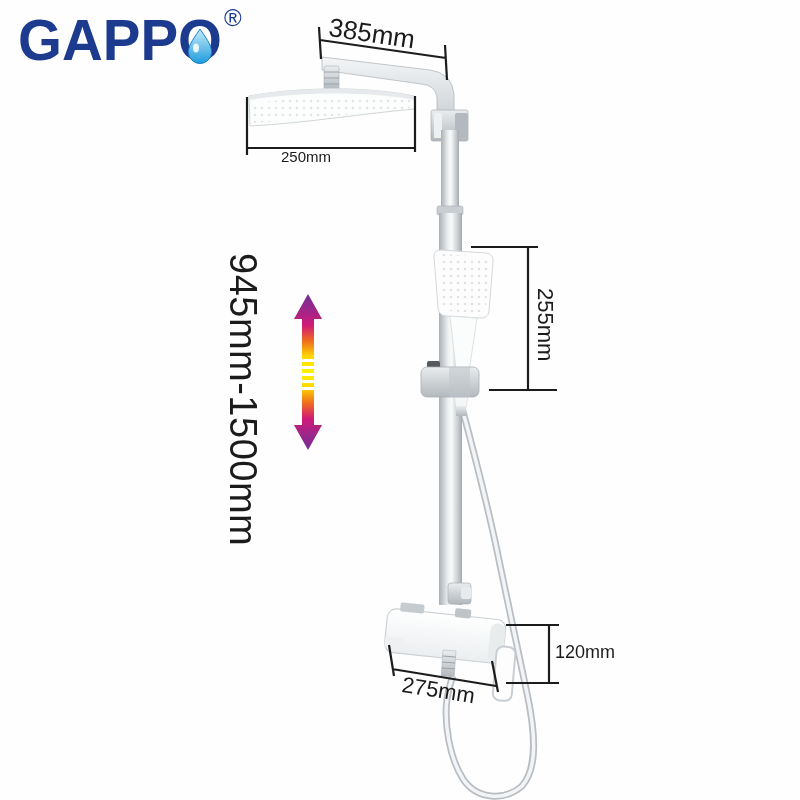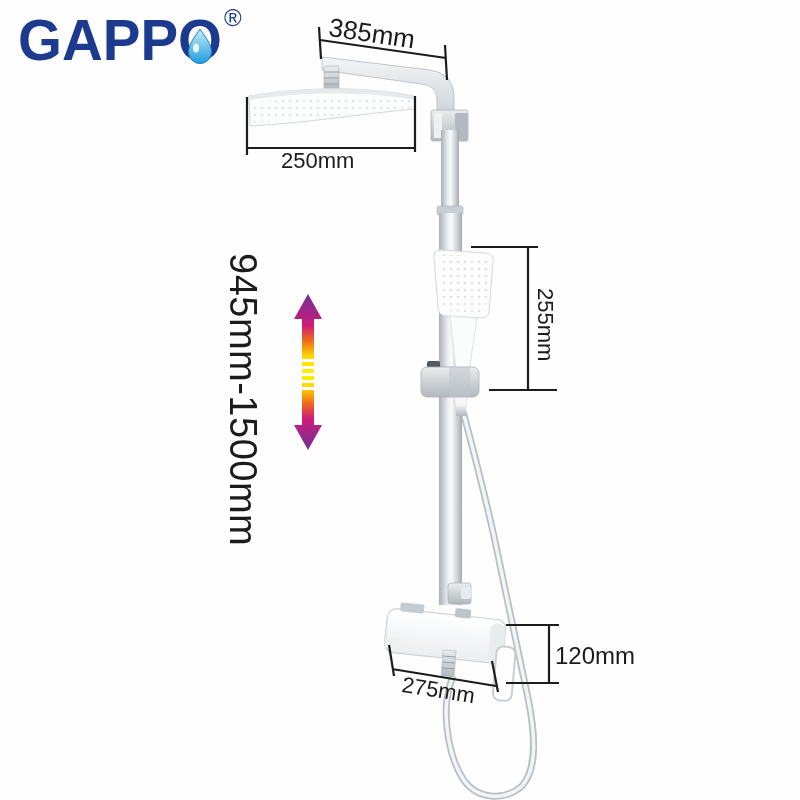--- a/index.html
+++ b/index.html
@@ -9,24 +9,24 @@
     -webkit-font-smoothing:antialiased;
   }
   .stage{position:relative;width:800px;height:800px;background:#fefefe;overflow:hidden;}
   .product-svg{position:absolute;left:0;top:0;}
   .logo{position:absolute;left:14px;top:2px;}
   .dim-label{
     position:absolute;color:#1b1b1b;white-space:nowrap;
     font-family:"Liberation Sans",sans-serif;line-height:1.05;
   }
   #dim-385{left:331px;top:14px;font-size:26px;transform:rotate(8.5deg);transform-origin:0 0;}
-  #dim-250{left:281px;top:149px;font-size:22px;}
+  #dim-250{left:281px;top:149px;font-size:15px;}
   #dim-255{left:557px;top:288px;font-size:22px;transform:rotate(90deg);transform-origin:0 0;}
   #dim-range{left:262px;top:253px;font-size:38px;transform:rotate(90deg);transform-origin:0 0;letter-spacing:0.5px;}
-  #dim-120{left:555px;top:643px;font-size:24px;}
+  #dim-120{left:555px;top:643px;font-size:18px;}
   #dim-275{left:404px;top:673px;font-size:22px;transform:rotate(9deg);transform-origin:0 0;}
 </style>
 </head>
 <body>
 
 <div class="stage">
 
   <svg class="logo" width="250" height="72" viewBox="0 0 250 72">
     <defs>
       <linearGradient id="dropGrad" x1="0" y1="0" x2="0" y2="1">

